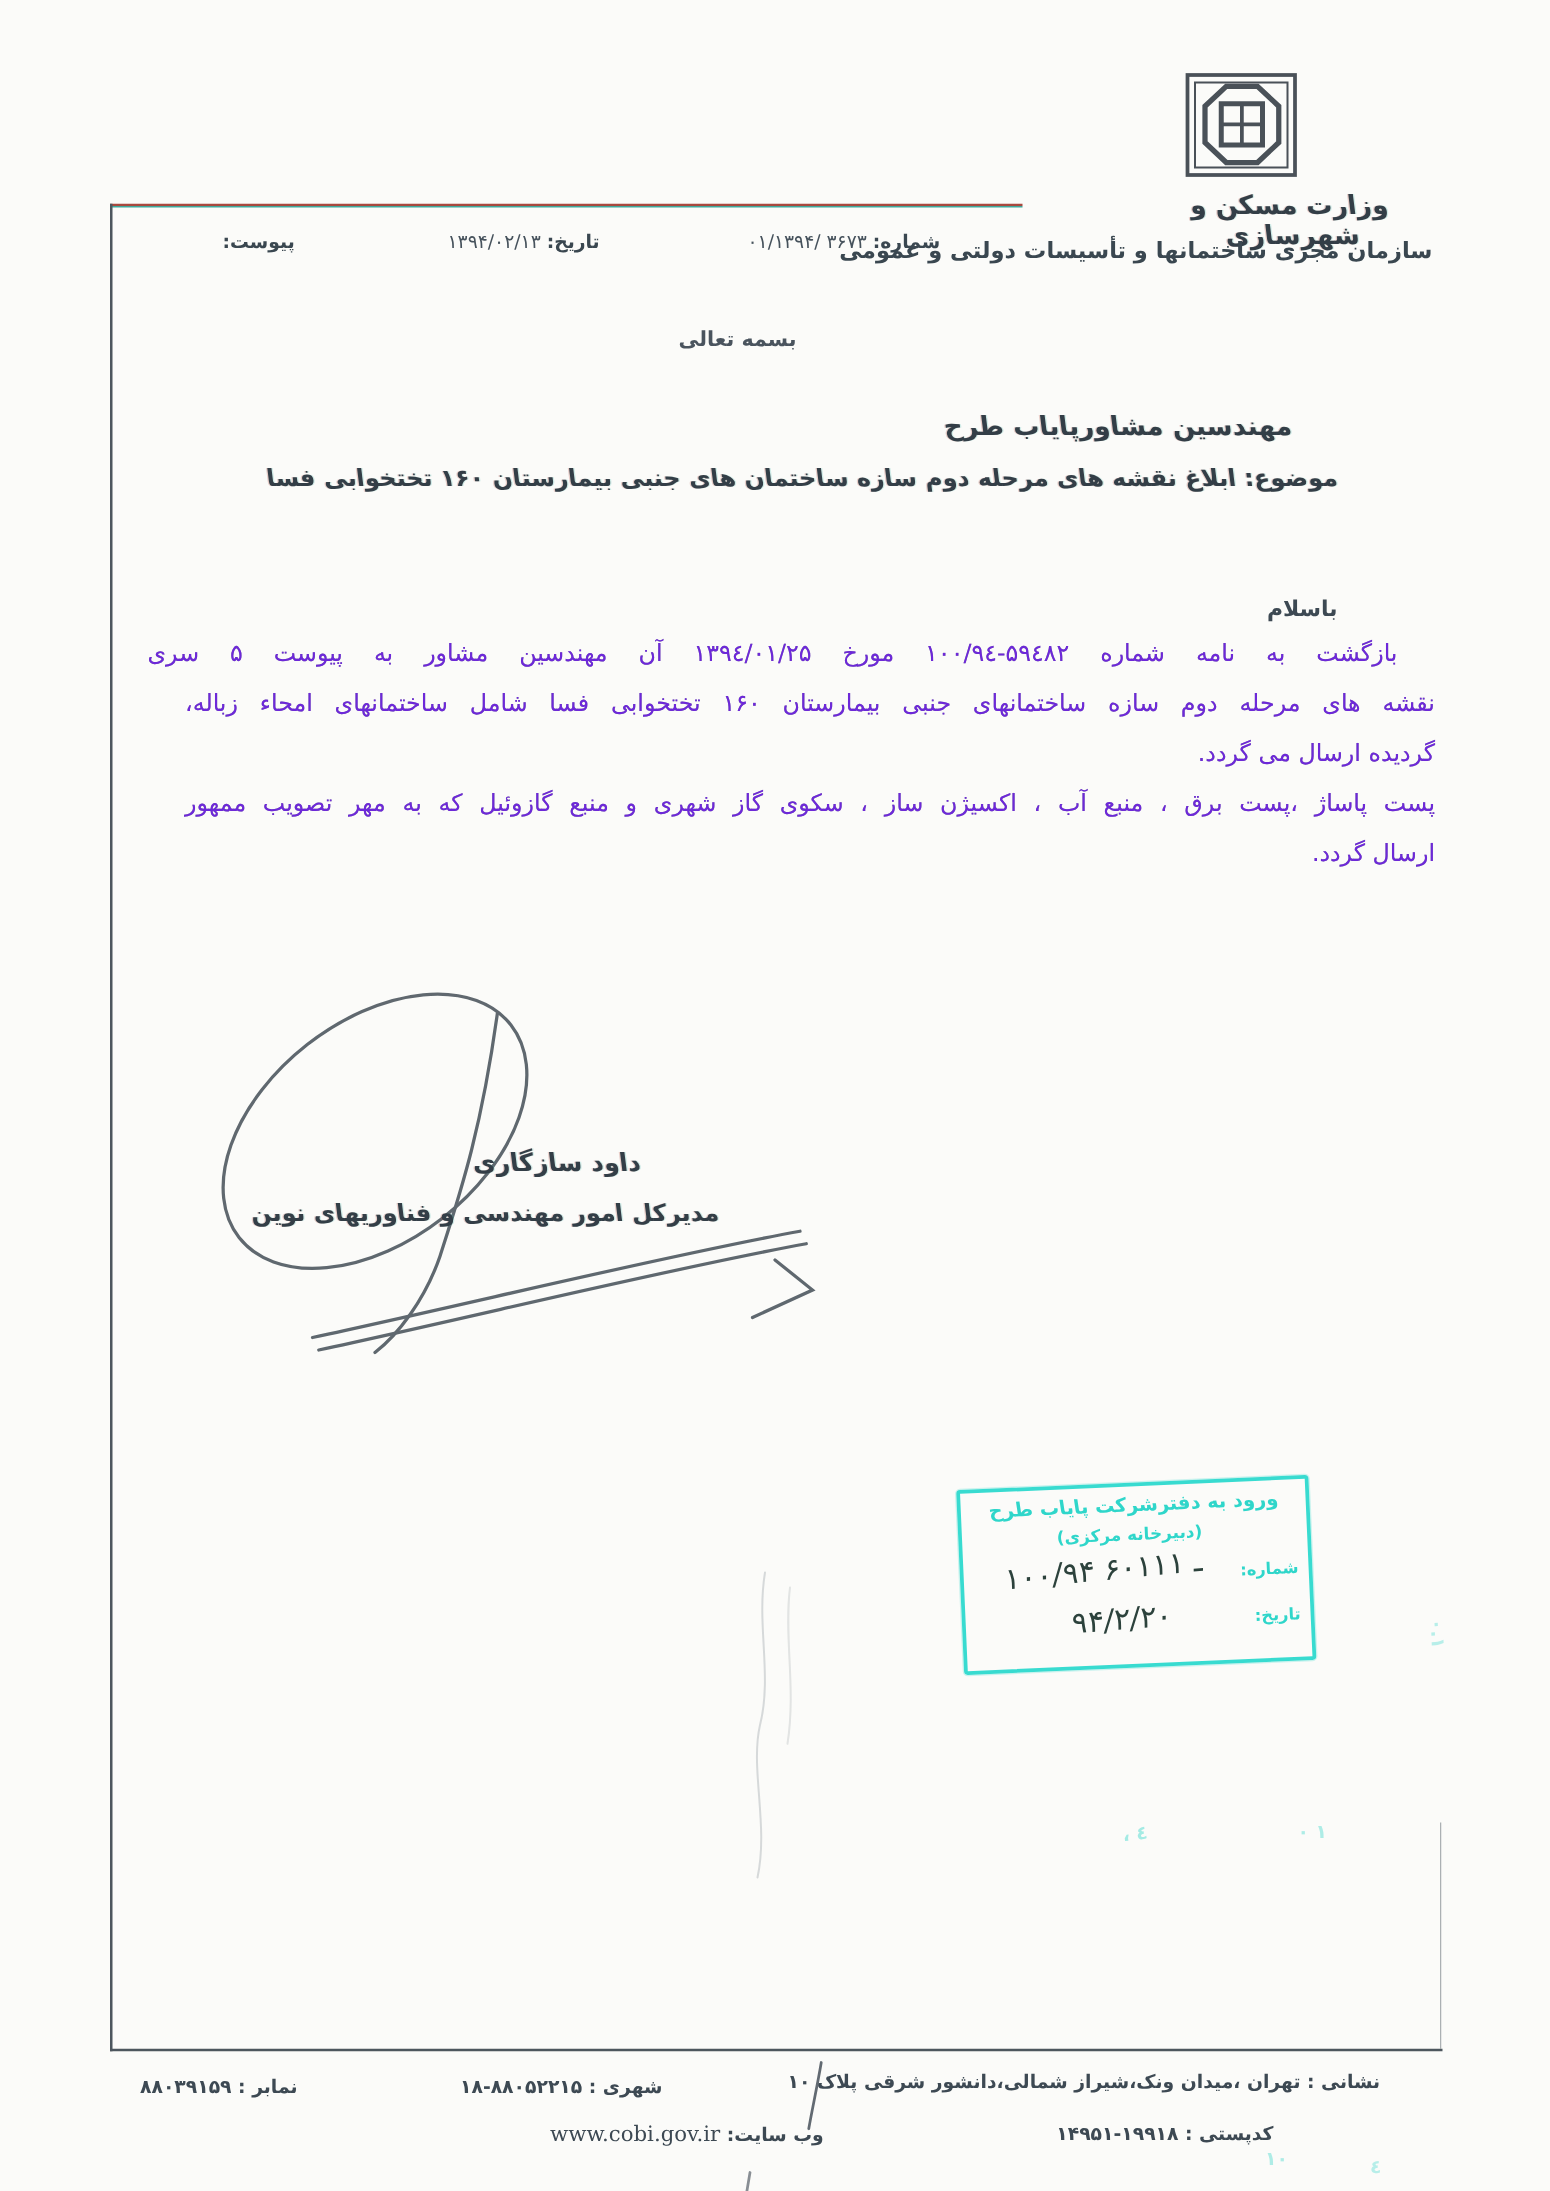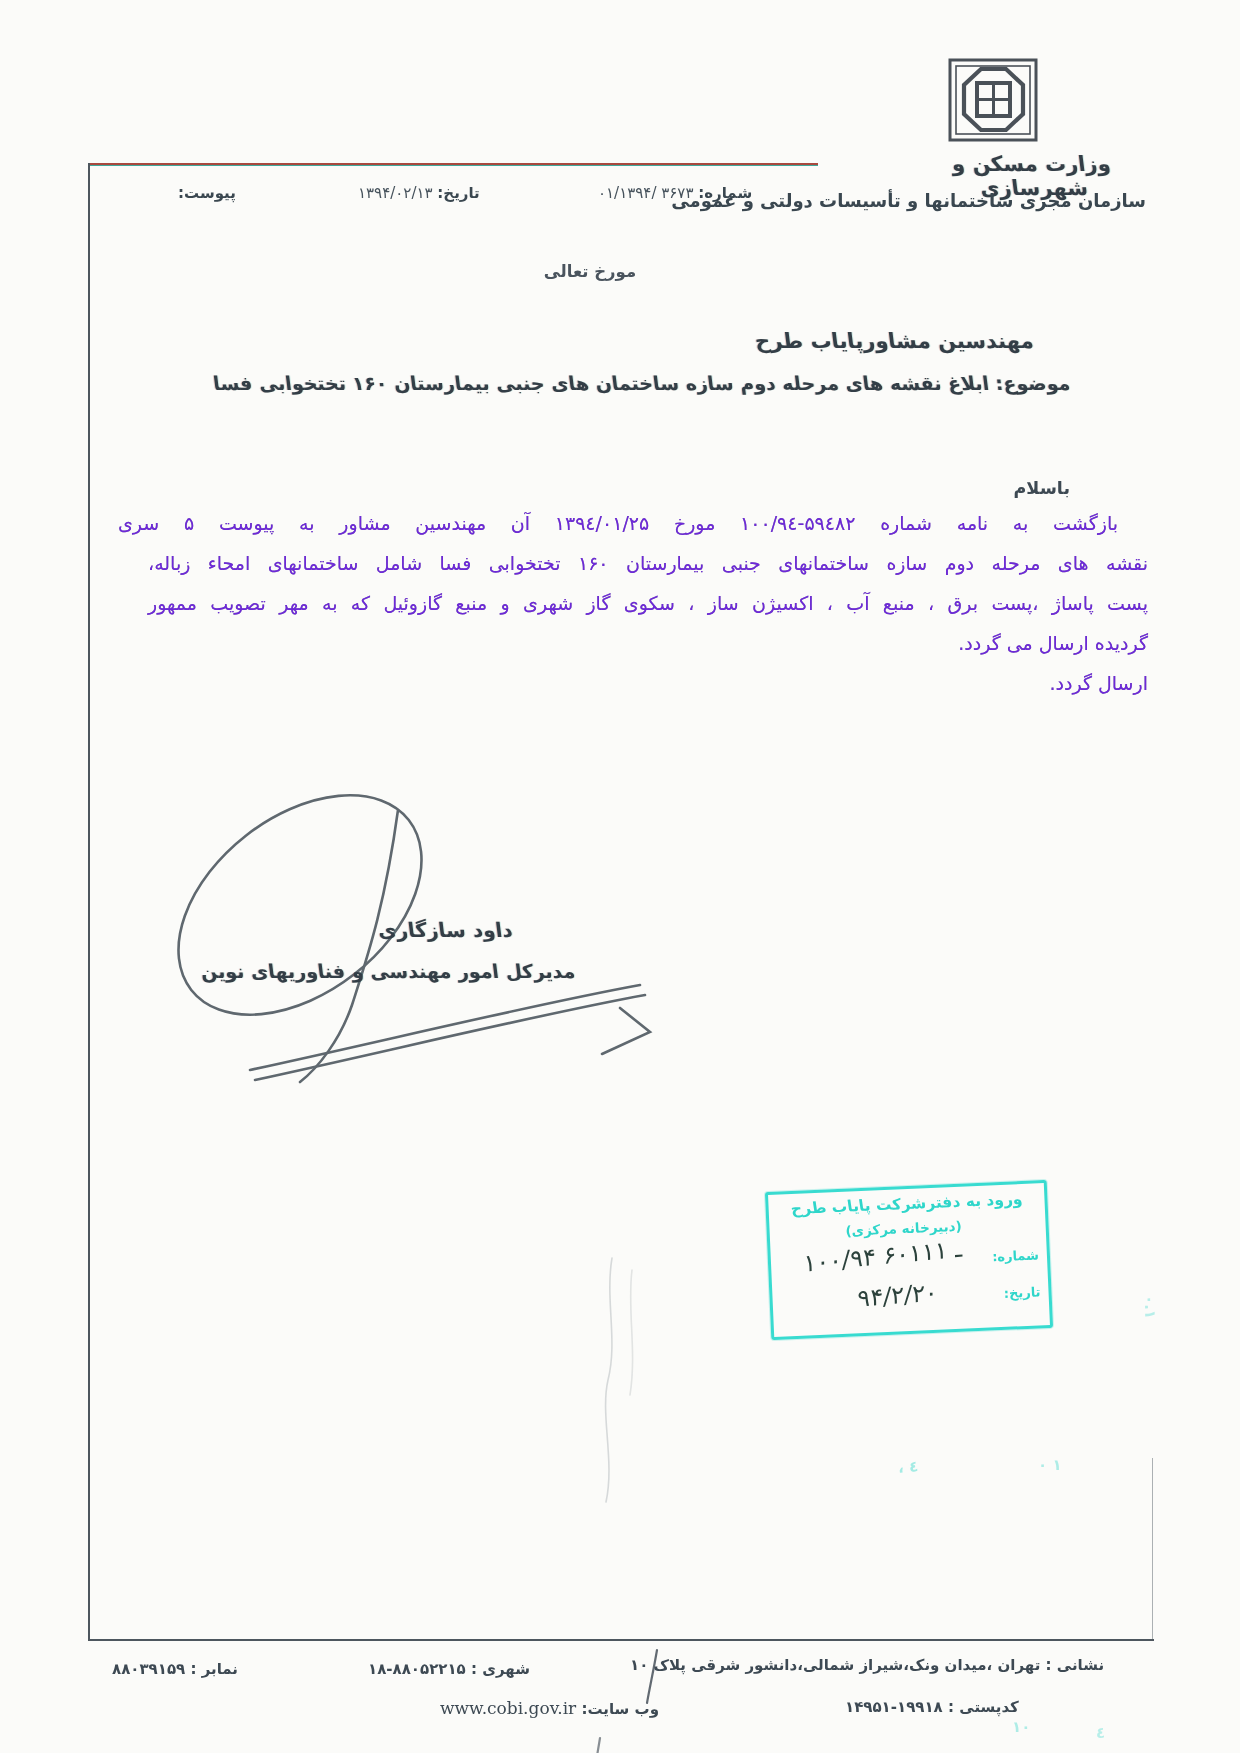--- a/index.html
+++ b/index.html
@@ -80,32 +80,32 @@
     <span class="num">۰۱/۱۳۹۴/ ۳۶۷۳</span>
   </div>
   <div class="abs meta" style="left:358px; top:184px;">
     <span class="label">تاریخ:</span>
     <span class="num">۱۳۹۴/۰۲/۱۳</span>
   </div>
   <div class="abs meta" style="left:178px; top:184px;">
     <span class="label">پیوست:</span>
   </div>
 
-  <div class="abs besmele" style="left:540px; top:262px; width:100px; text-align:center;">مورخ تعالی</div>
+  <div class="abs besmele" style="left:540px; top:262px; width:100px; text-align:center;">بسمه تعالی</div>
 
   <div class="abs heavy" style="left:755px; top:329px; width:315px; font-size:21px; text-align:left; white-space:nowrap;">مهندسین مشاورپایاب طرح</div>
   <div class="abs heavy" style="left:285px; top:372px; width:785px; font-size:19px; text-align:left; white-space:nowrap;">موضوع: ابلاغ نقشه های مرحله دوم سازه ساختمان های جنبی بیمارستان ۱۶۰ تختخوابی فسا</div>
 
   <div class="abs" style="left:998px; top:478px; width:72px; font-size:17.5px; font-weight:bold; color:#3d4953;">باسلام</div>
 
   <div class="abs" style="left:118px; top:503px;">
     <div class="bodyline just indent">بازگشت به نامه شماره ۵۹٤۸۲-۱۰۰/۹٤ مورخ ۱۳۹٤/۰۱/۲۵ آن مهندسین مشاور به پیوست ۵ سری</div>
     <div class="bodyline just">نقشه های مرحله دوم سازه ساختمانهای جنبی بیمارستان ۱۶۰ تختخوابی فسا شامل ساختمانهای امحاء زباله،</div>
+    <div class="bodyline rt">گردیده ارسال می گردد.</div>
     <div class="bodyline just">پست پاساژ ،پست برق ، منبع آب ، اکسیژن ساز ، سکوی گاز شهری و منبع گازوئیل که به مهر تصویب ممهور</div>
-    <div class="bodyline rt">گردیده ارسال می گردد.</div>
     <div class="bodyline rt">ارسال گردد.</div>
   </div>
 
   <div class="abs" style="left:150px; top:780px;">
     <svg width="540" height="320" viewBox="0 0 540 320">
       <g fill="none" stroke="#4a545c" stroke-width="2.6" opacity=".88" stroke-linecap="round">
         <ellipse cx="150" cy="125" rx="138" ry="88" transform="rotate(-38 150 125)"></ellipse>
         <path d="M248,30 C235,125 218,175 202,225 C190,260 168,288 150,302"></path>
         <path d="M490,205 C380,225 230,262 100,290"></path>
         <path d="M495,215 C385,235 235,272 105,300"></path>

